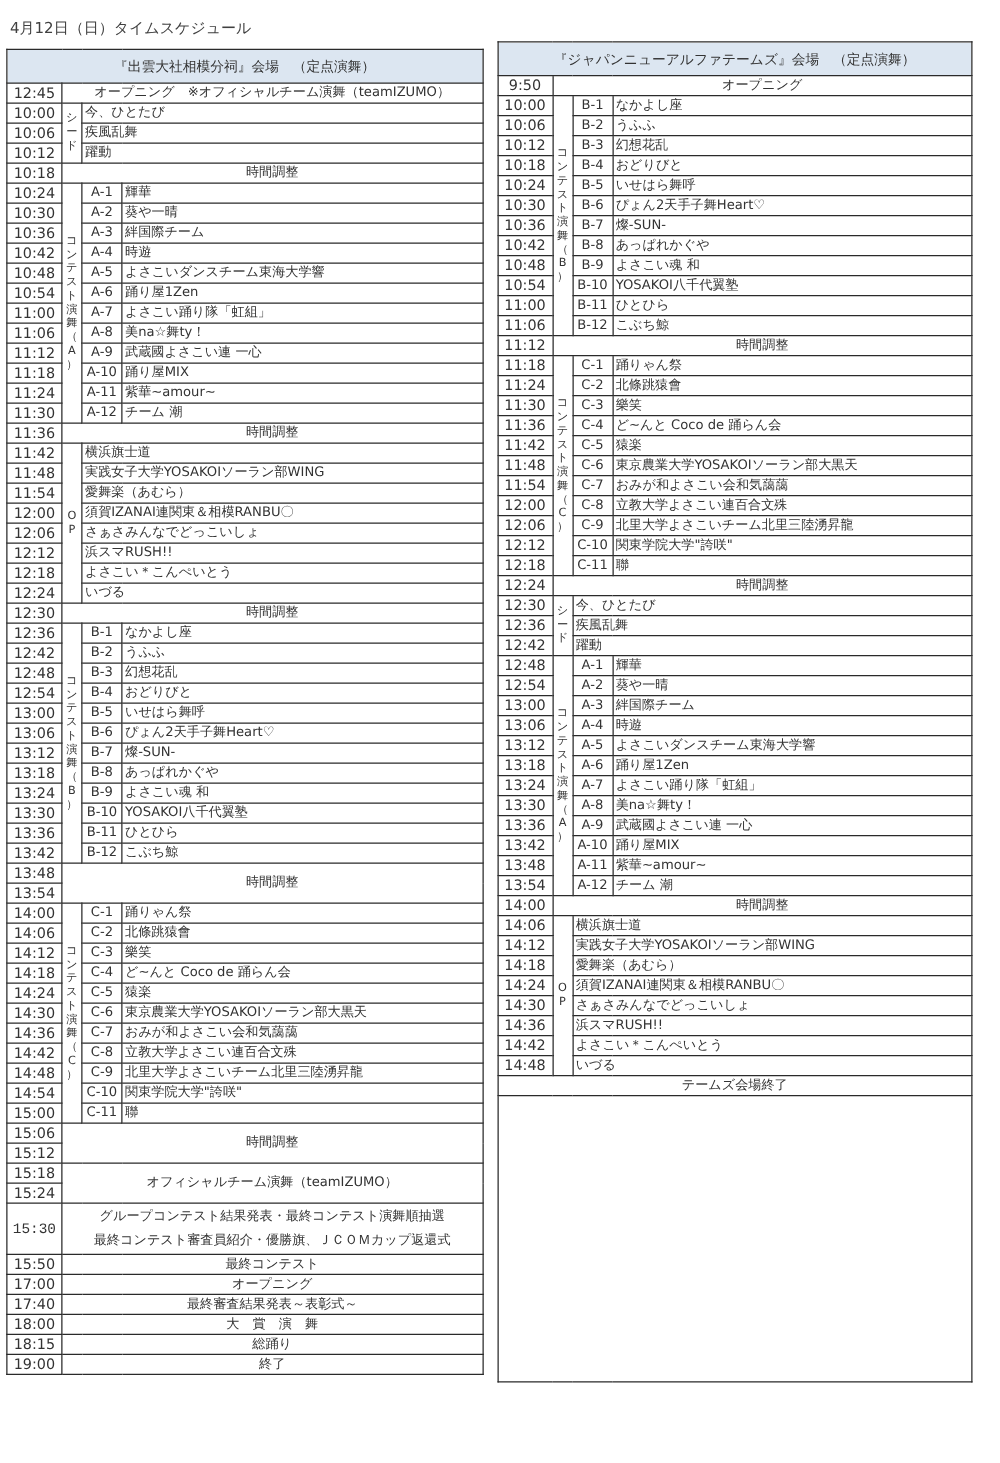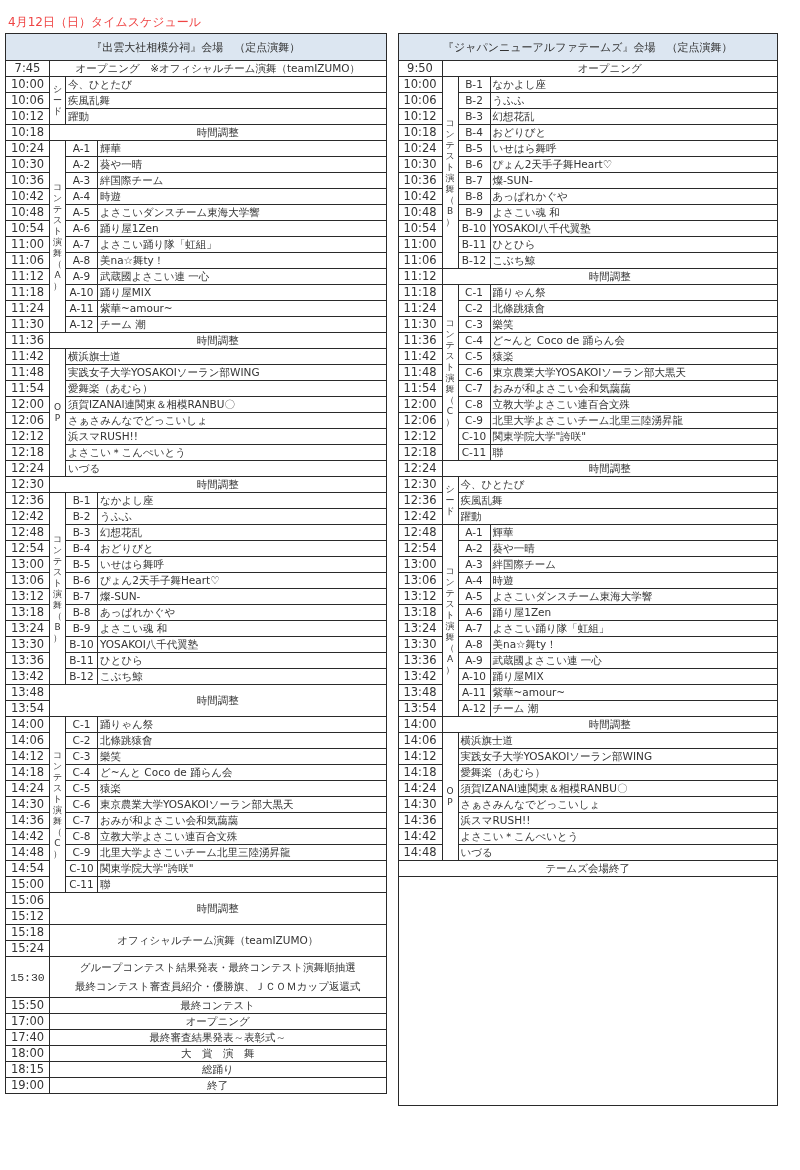--- a/index.html
+++ b/index.html
@@ -1,18 +1,18 @@
 <!DOCTYPE html>
 <html><head>
 <meta charset="utf-8">
 <style>
   html,body{margin:0;padding:0;background:#fff;}
   body{width:800px;height:1170px;position:relative;font-family:"DejaVu Sans","Liberation Sans",sans-serif;color:#333;overflow:hidden;}
-  .title{position:absolute;left:8px;top:14px;font-size:12px;color:#ef4444;}
-  .wrap{position:absolute;left:5px;top:33px;width:773px;display:flex;align-items:flex-start;}
+  .title{position:absolute;left:8px;top:14px;font-size:12px;color:#404040;}
+  .wrap{position:absolute;left:5px;top:33px;width:773px;display:flex;align-items:center;}
   table{border-collapse:collapse;table-layout:fixed;font-size:10.5px;}
   td{border:1.5px solid #2a2a2a;padding:0 2px;height:15px;line-height:15px;white-space:nowrap;overflow:hidden;}
   .venue-h{background:#dce6f1;text-align:center;height:26px;font-size:11px;}
   .t{text-align:center;font-size:11.5px;}
   .c{text-align:center;}
   .grp{text-align:center;vertical-align:middle;font-size:9px;line-height:11px;white-space:normal;padding:0;}
   .code{text-align:center;}
   .name{text-align:left;}
   #left{width:387px;}
   #right{width:386px;margin-left:11px;}
@@ -29,21 +29,21 @@
         <col style="width:44px">
         <col style="width:16px">
         <col style="width:32px">
         <col>
       </colgroup>
     <tbody id="left-body">
         <tr>
           <td class="venue-h" colspan="4">『出雲大社相模分祠』会場　（定点演舞）</td>
         </tr>
         <tr>
-          <td class="t">7:45</td>
+          <td class="t">12:45</td>
           <td class="c" colspan="3">オープニング　※オフィシャルチーム演舞（teamIZUMO）</td>
         </tr>
         <tr>
           <td class="t">10:00</td>
           <td class="grp" rowspan="3" style="white-space: pre-line;">シ
 ー
 ド</td>
           <td class="name" colspan="2">今、ひとたび</td>
         </tr>
         <tr>

